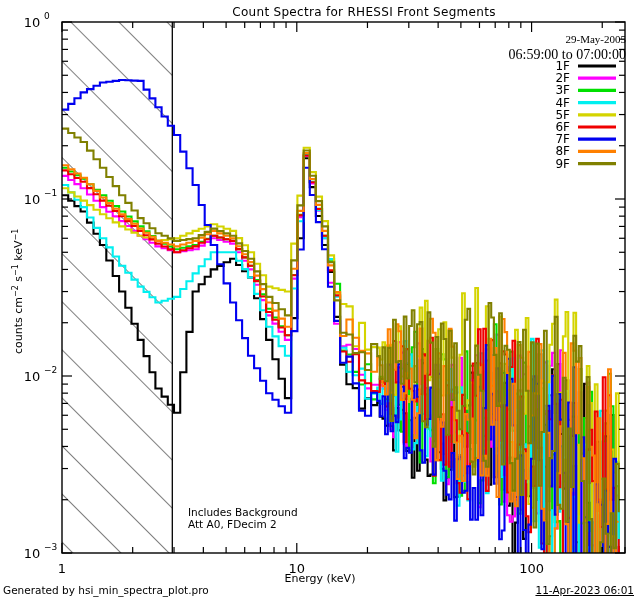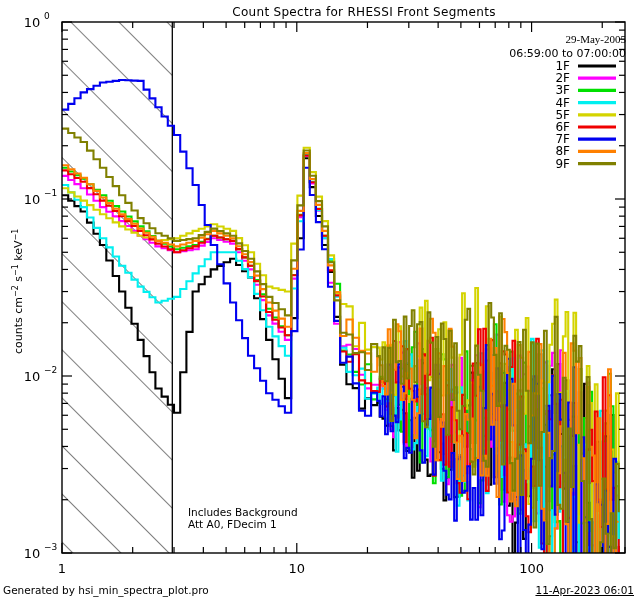--- a/index.html
+++ b/index.html
@@ -6,21 +6,21 @@
   body{width:640px;height:600px;overflow:hidden;
        font-family:"DejaVu Sans",sans-serif;color:#000;}
   #root{position:relative;width:640px;height:600px;}
   .txt{position:absolute;white-space:pre;}
   #title{left:12px;top:5px;width:640px;text-align:center;font-size:12px;letter-spacing:.3px;margin-left:32px;}
   #plot-svg{position:absolute;left:0;top:0;}
   #ylabel{left:-92px;top:284px;width:220px;text-align:center;font-size:11px;
           transform:rotate(-90deg);transform-origin:center center;}
   #xlabel{left:0;top:572px;width:640px;text-align:center;font-size:11px;}
   #date-line{right:14px;top:33px;font-size:11px;text-align:right;font-family:Liberation Serif, serif;}
-  #time-line{right:14px;top:47px;font-size:11px;text-align:left;}
+  #time-line{right:14px;top:47px;font-size:14px;text-align:left;font-family:Liberation Serif, serif;}
   #ann1{left:188px;top:506px;font-size:10.5px;text-align:right;}
   #ann2{left:188px;top:518px;font-size:10.5px;}
   #footer-left{left:3px;top:584px;font-size:10.5px;}
   #footer-right{right:6px;top:584px;font-size:10.5px;text-decoration:underline;}
 </style>
 </head>
 <body>
 
 <div id="root">
 
@@ -189,22 +189,23 @@
         <text x="570" y="143.2" text-anchor="end" font-size="12" font-family="&quot;DejaVu Sans&quot;,sans-serif" fill="#000">7F</text>
         <line x1="578" y1="139.2" x2="616" y2="139.2" stroke="#0000f0" stroke-width="3.2"></line>
         <text x="570" y="155.39999999999998" text-anchor="end" font-size="12" font-family="&quot;DejaVu Sans&quot;,sans-serif" fill="#000">8F</text>
         <line x1="578" y1="151.39999999999998" x2="616" y2="151.39999999999998" stroke="#ff8000" stroke-width="3.2"></line>
         <text x="570" y="167.6" text-anchor="end" font-size="12" font-family="&quot;DejaVu Sans&quot;,sans-serif" fill="#000">9F</text>
         <line x1="578" y1="163.6" x2="616" y2="163.6" stroke="#808000" stroke-width="3.2"></line>
       </g>
   </svg>
 
   <div class="txt" id="ylabel">counts cm<tspan></tspan><sup style="font-size:8px">−2</sup> s<sup style="font-size:8px">−1</sup> keV<sup style="font-size:8px">−1</sup></div>
+  <div class="txt" id="xlabel">Energy (keV)</div>
 
   <div class="txt" id="date-line">29-May-2005</div>
   <div class="txt" id="time-line">06:59:00 to 07:00:00</div>
 
   <div class="txt" id="ann1">Includes Background</div>
-  <div class="txt" id="ann2">Att A0, FDecim 1</div>
+  <div class="txt" id="ann2">Att A0, FDecim 2</div>
 
   <div class="txt" id="footer-left">Generated by hsi_min_spectra_plot.pro</div>
   <div class="txt" id="footer-right">11-Apr-2023 06:01</div>
 </div>
 
 </body></html>

